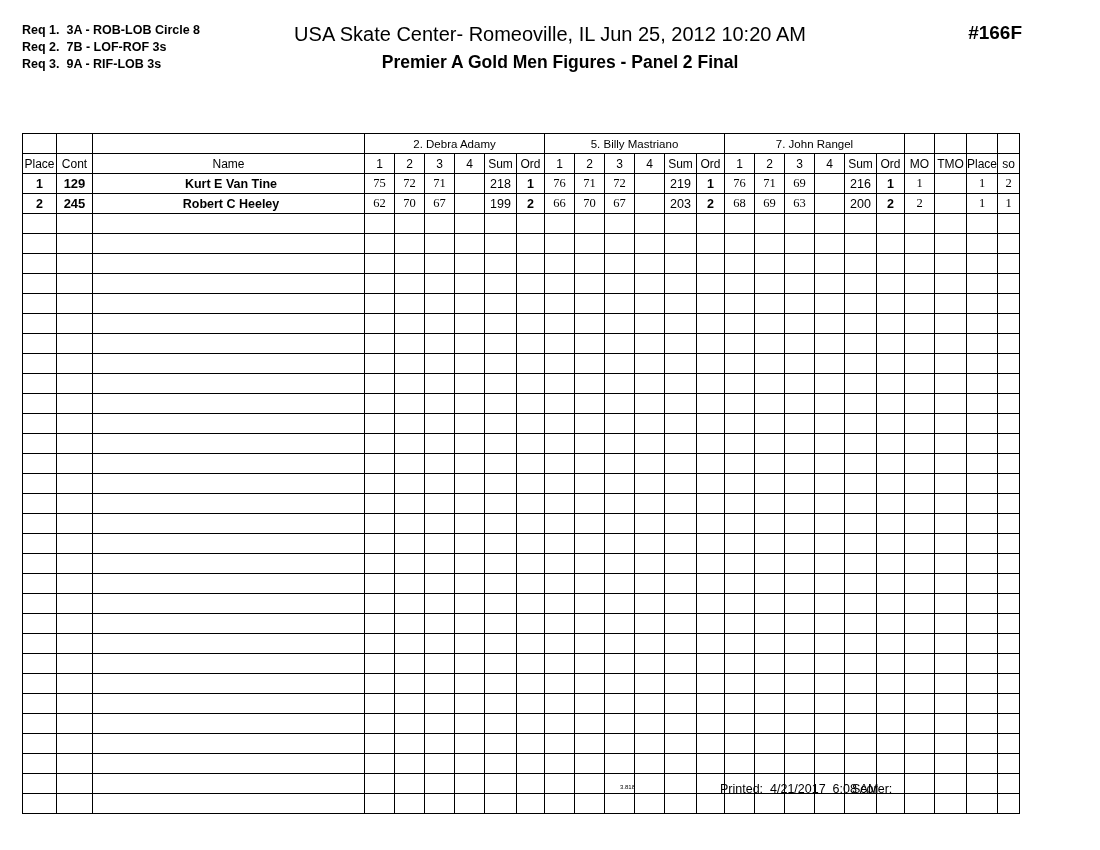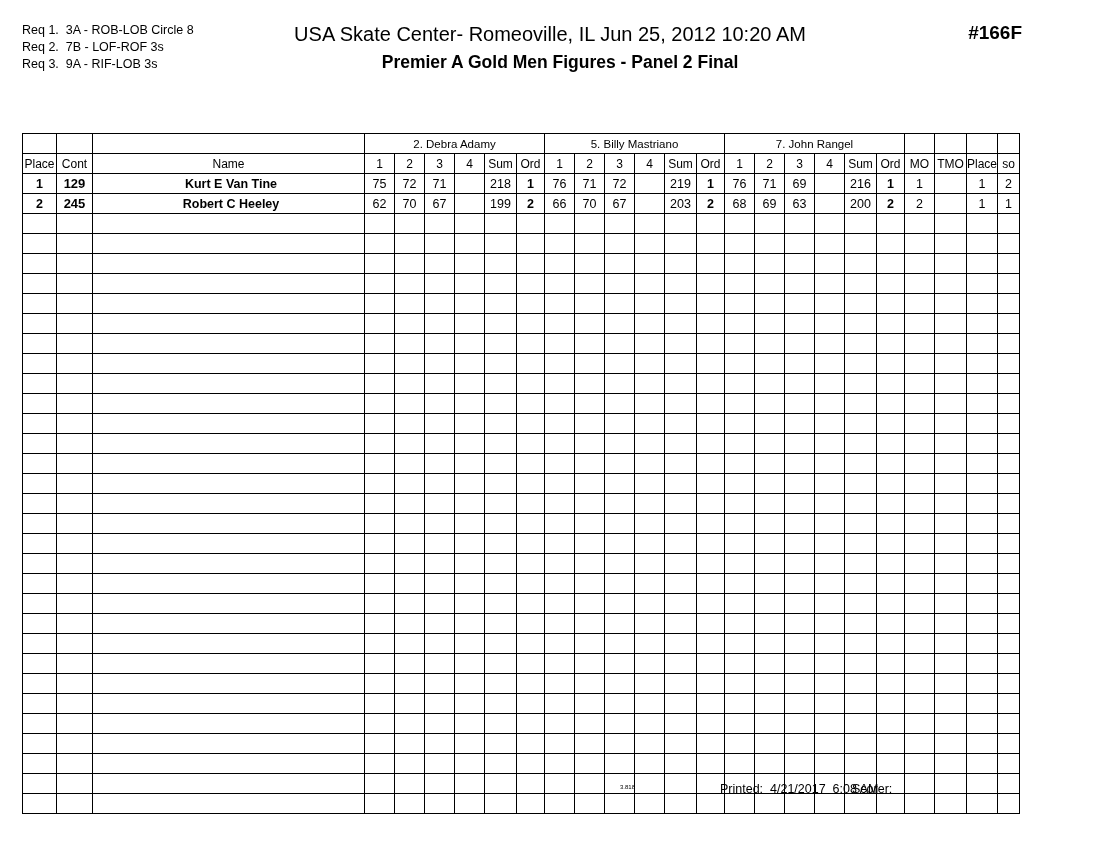--- a/index.html
+++ b/index.html
@@ -16,20 +16,21 @@
     overflow: hidden;
   }
 
   
   .reqs {
     position: absolute;
     left: 22px;
     top: 22px;
     font-size: 12.5px;
     line-height: 17px;
+    font-weight: bold;
   }
   .req-line {
     white-space: pre;
   }
 
   
   .header {
     position: absolute;
     left: 0;
     top: 20px;
@@ -124,21 +125,21 @@
   .data-row .c-cont,
   .data-row .c-name,
   .data-row .c-ord {
     font-weight: bold;
   }
   .data-row .c-name {
     padding-left: 5px;
   }
   .data-row .c-cont { font-size: 13px; }
   .val-right { text-align: right; padding-right: 4px; }
-  .val-center { text-align: center; }
+  .val-center { text-align: center; font-family: Liberation Serif, serif; }
 
   .empty-row td { height: 20px; }
 
   
   .footer {
     position: absolute;
     left: 22px;
     top: 781px;
     width: 1014px;
     font-size: 12px;

